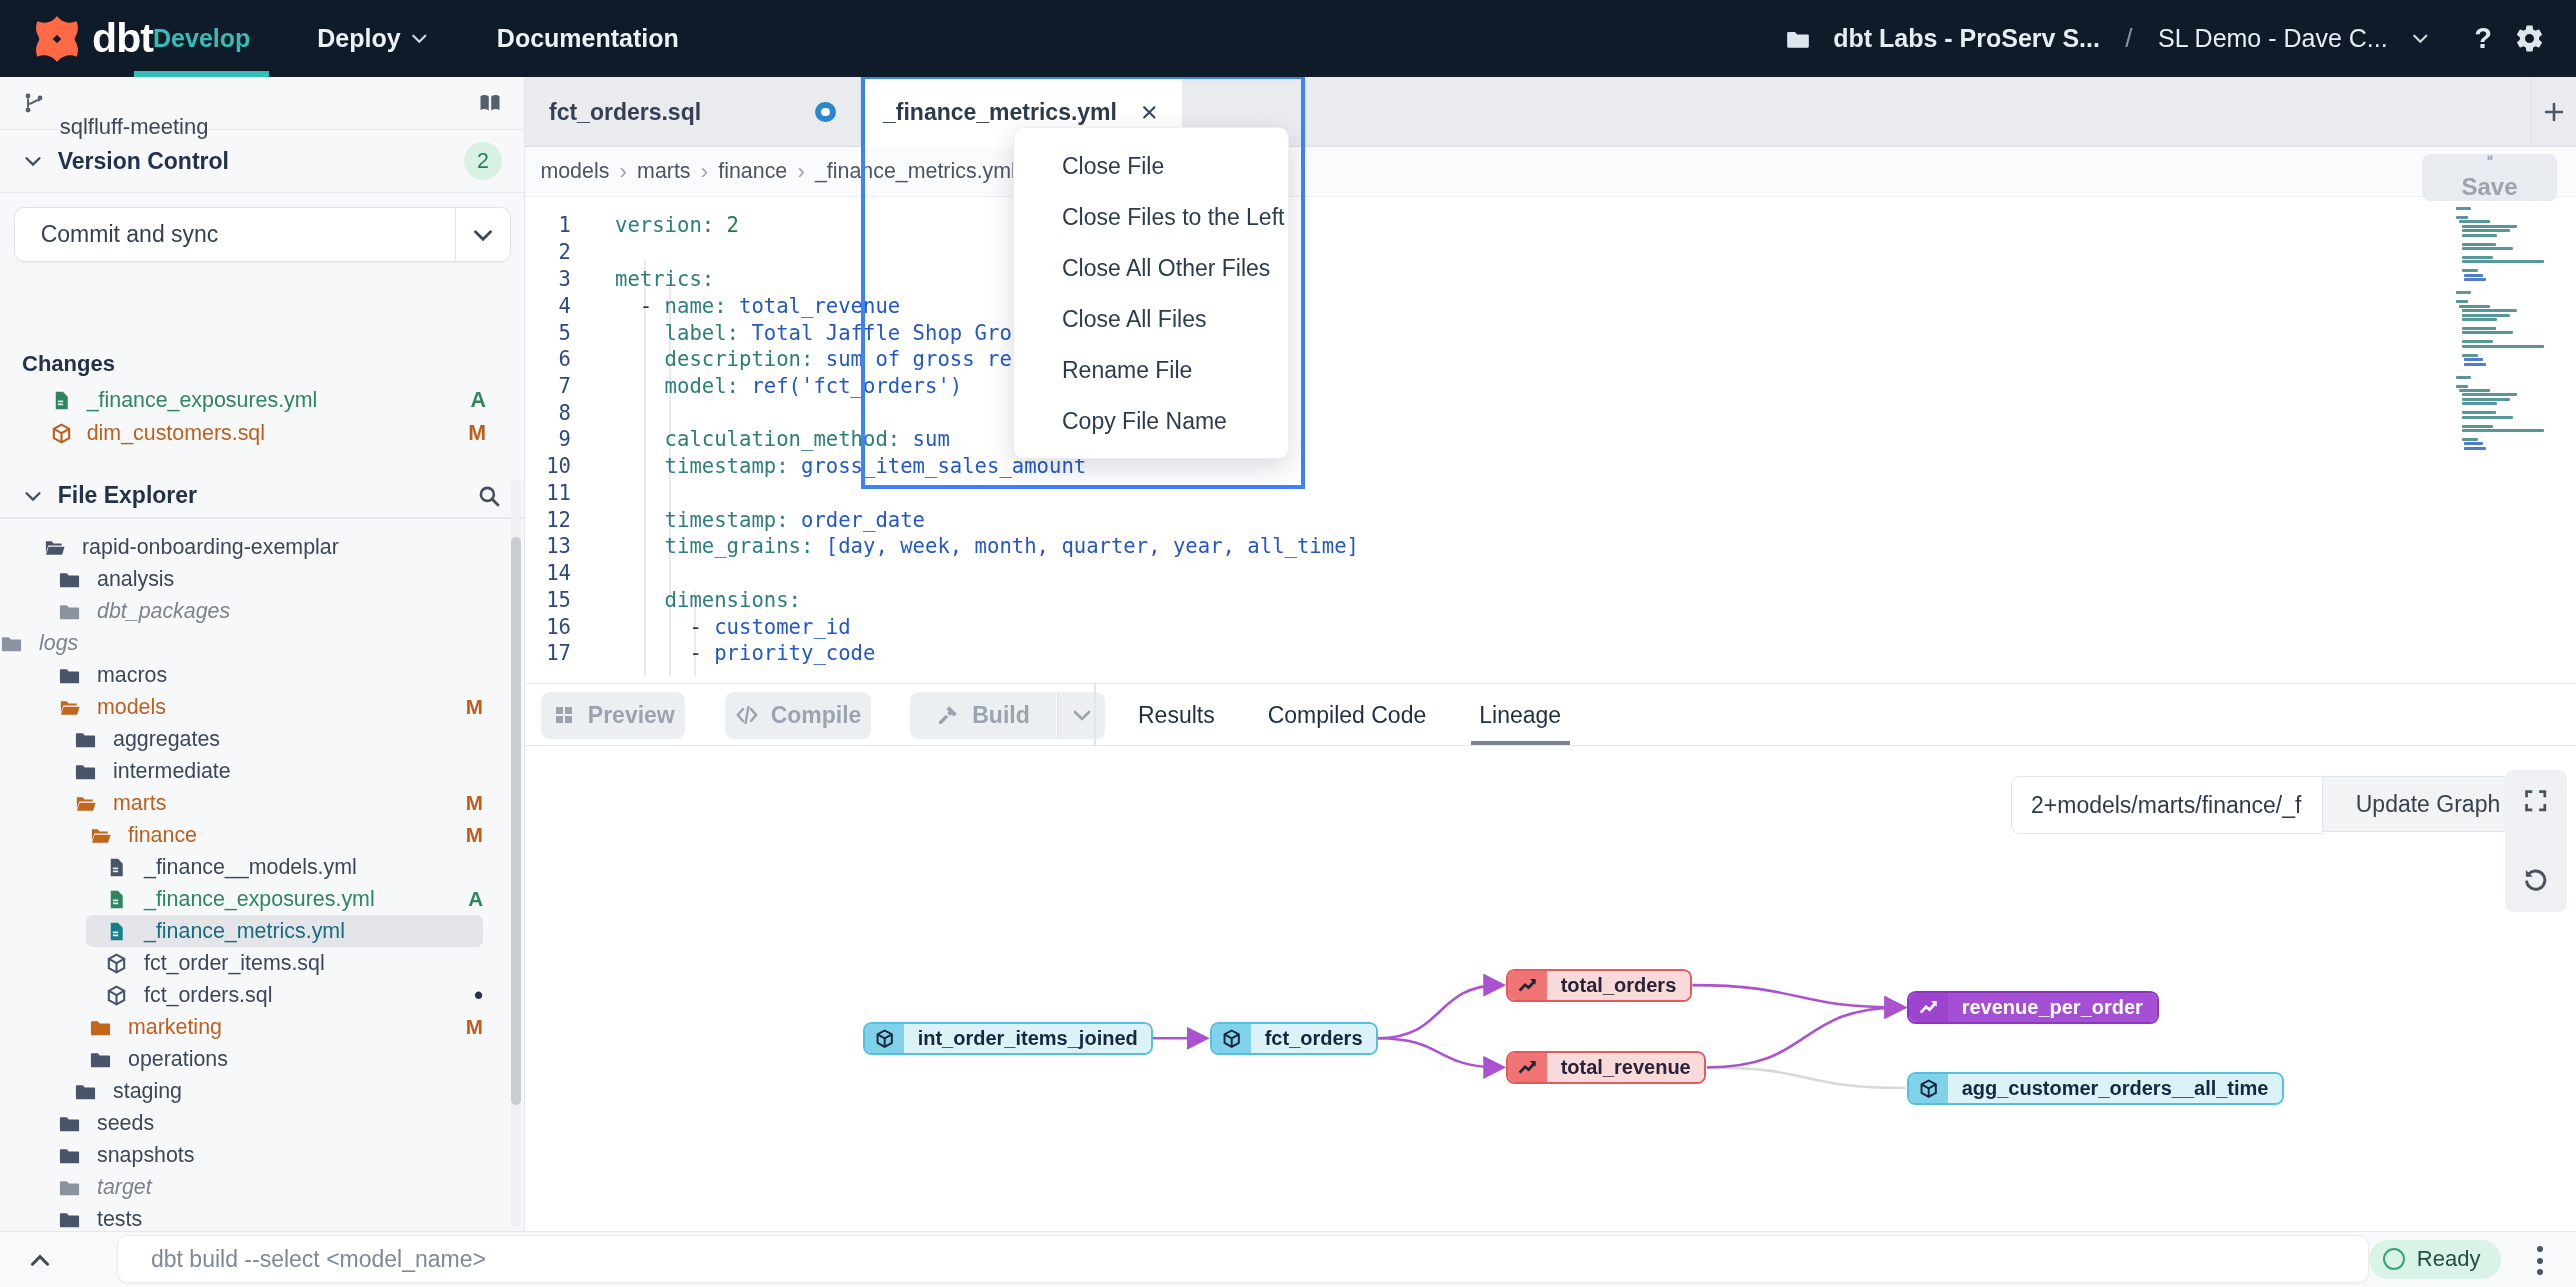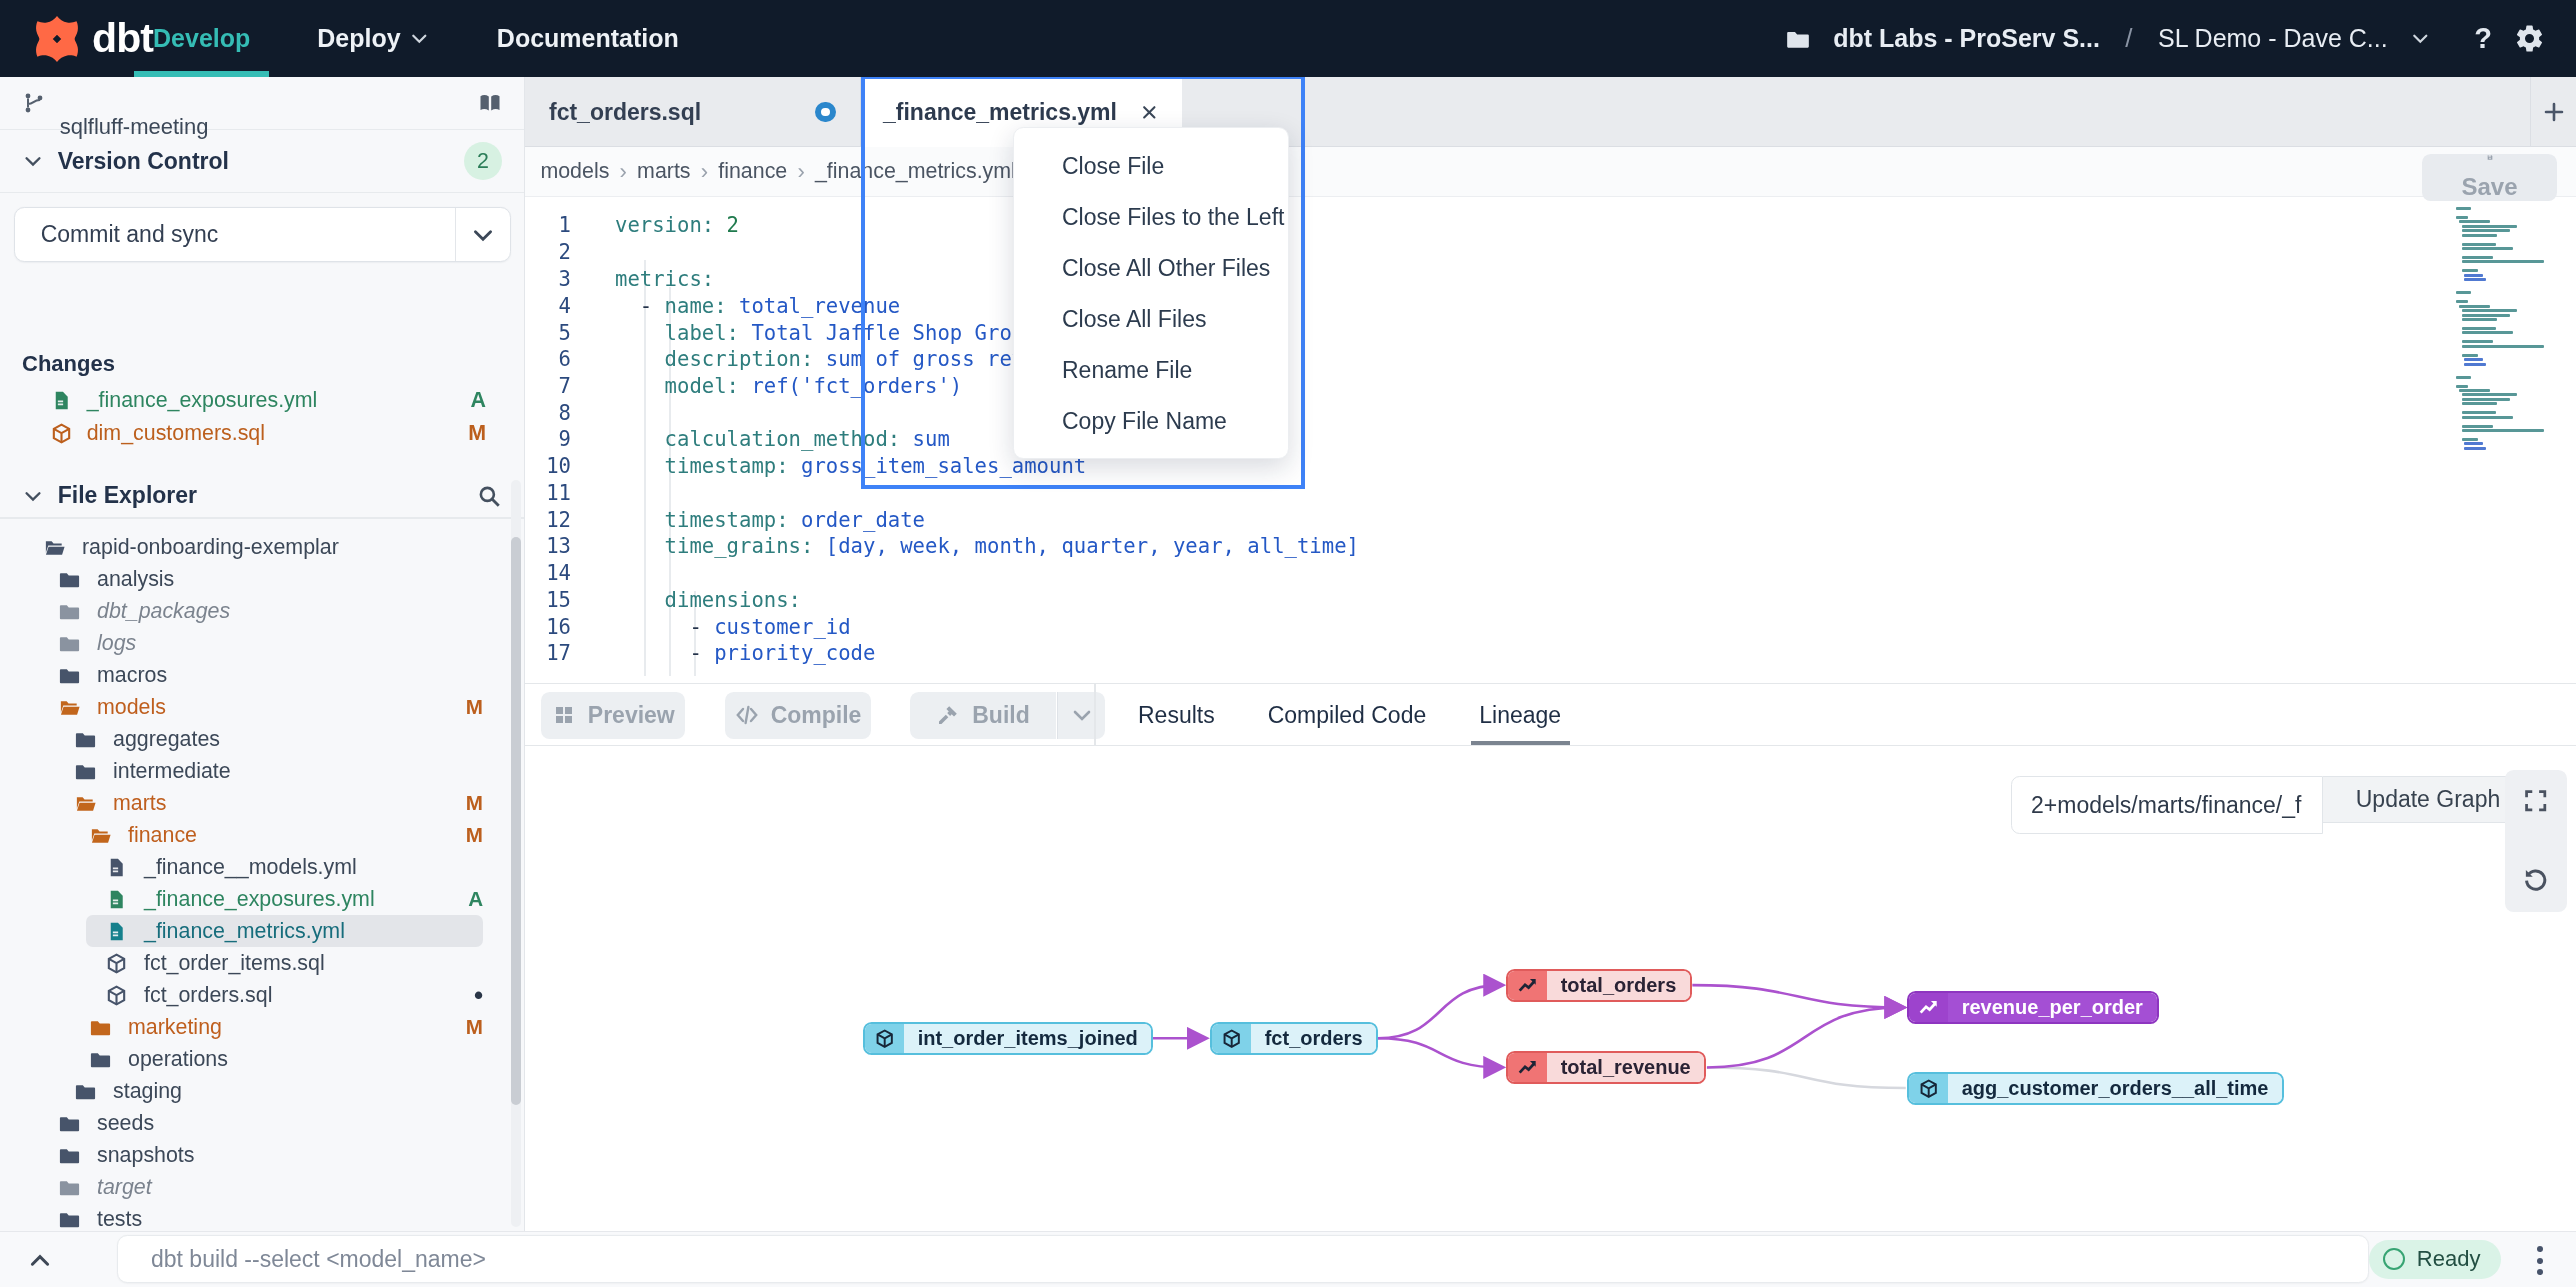--- a/index.html
+++ b/index.html
@@ -147,21 +147,21 @@
   .lnode .nlabel { display:flex; align-items:center; padding:0 13.7px; white-space:nowrap; }
   .k-model { border:2.6px solid #56bfdd; } .k-model .nicon { background:#7fd2e9; color:#172638; }
   .k-model .nlabel { background:#dcf2f9; color:#14293e; }
   .k-metric { border:2.6px solid #e05b5b; } .k-metric .nicon { background:#f07474; color:#1d2436; }
   .k-metric .nlabel { background:#f9dada; color:#2a2335; }
   .k-selected { border:2.6px solid #8e35c0; } .k-selected .nicon { background:#9d43cd; color:#fff; }
   .k-selected .nlabel { background:#a44fd4; color:#fff; }
   .lin-selector { position:absolute; left:1486px; top:30px; width:312px; height:58px; background:#fff;
     border:1.7px solid #e1e5e9; border-radius:8.6px 0 0 8.6px; font-size:23px; color:#2f3a4a;
     padding:0 19px; font-family:"Liberation Sans", sans-serif; }
-  .lin-update { position:absolute; left:1798px; top:30px; width:211px; height:47px; background:#f1f3f5;
+  .lin-update { position:absolute; left:1798px; top:30px; width:211px; height:56px; background:#f1f3f5;
     border:1.7px solid #e1e5e9; border-left:none; border-radius:0 8.6px 8.6px 0; font-size:23px;
     color:#37424f; display:flex; align-items:center; justify-content:center; cursor:pointer; }
   .lin-tools { position:absolute; left:1980px; top:24px; width:62px; height:142px; background:#eef0f3;
     border-radius:8.6px; }
   .lin-tool { position:absolute; left:0; width:62px; height:62px; display:flex; align-items:center;
     justify-content:center; color:#4a5260; cursor:pointer; }
   .lin-tool .ic { width:27.4px; height:27.4px; }
   .tool-full { top:0; } .tool-reset { bottom:0; }
 
   
@@ -309,21 +309,21 @@
             <path fill="currentColor" d="M3 5.5h6.2l2 2.3H21a1 1 0 011 1V19a1 1 0 01-1 1H3a1 1 0 01-1-1V6.5a1 1 0 011-1z"></path>
           </svg>
           <span class="tree-label">analysis</span>
         </div>
         <div class="tree-row t-muted" style="padding-left: 58px;">
           <svg class="ic" viewBox="0 0 24 24">
             <path fill="currentColor" d="M3 5.5h6.2l2 2.3H21a1 1 0 011 1V19a1 1 0 01-1 1H3a1 1 0 01-1-1V6.5a1 1 0 011-1z"></path>
           </svg>
           <span class="tree-label">dbt_packages</span>
         </div>
-        <div class="tree-row t-muted" style="padding-left: 58px;">
+        <div class="tree-row t-muted" style="">
           <svg class="ic" viewBox="0 0 24 24">
             <path fill="currentColor" d="M3 5.5h6.2l2 2.3H21a1 1 0 011 1V19a1 1 0 01-1 1H3a1 1 0 01-1-1V6.5a1 1 0 011-1z"></path>
           </svg>
           <span class="tree-label">logs</span>
         </div>
         <div class="tree-row t-dark" style="padding-left: 58px;">
           <svg class="ic" viewBox="0 0 24 24">
             <path fill="currentColor" d="M3 5.5h6.2l2 2.3H21a1 1 0 011 1V19a1 1 0 01-1 1H3a1 1 0 01-1-1V6.5a1 1 0 011-1z"></path>
           </svg>
           <span class="tree-label">macros</span>

